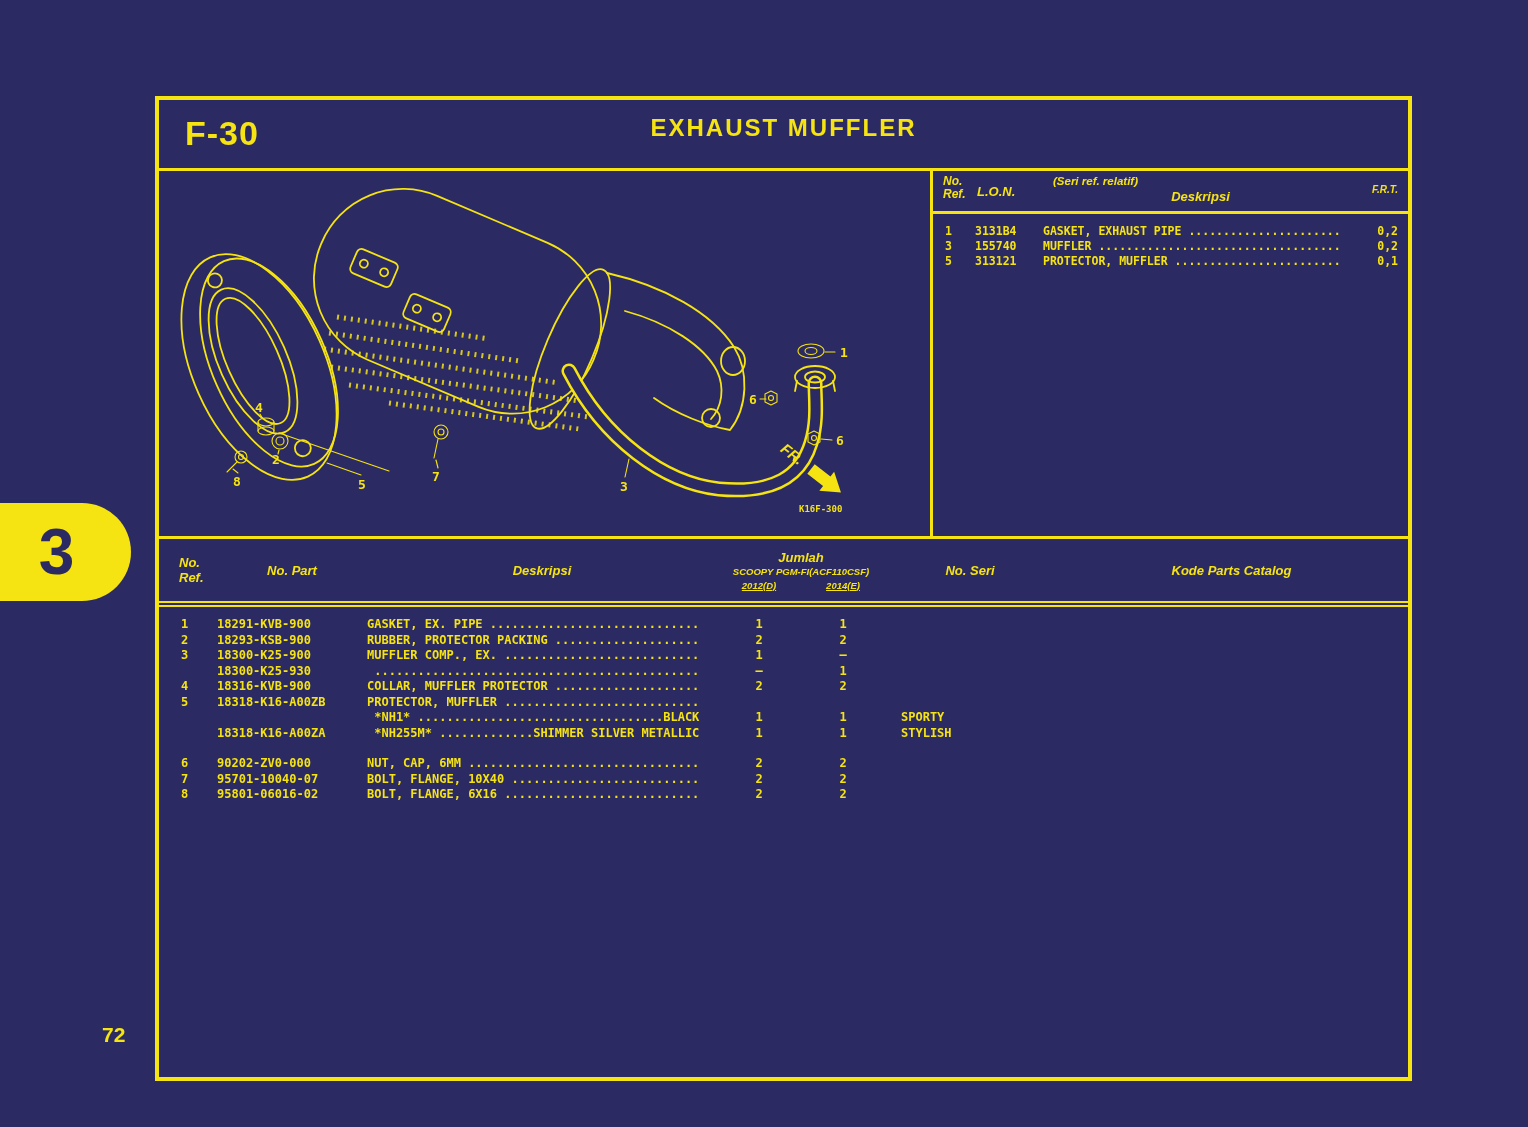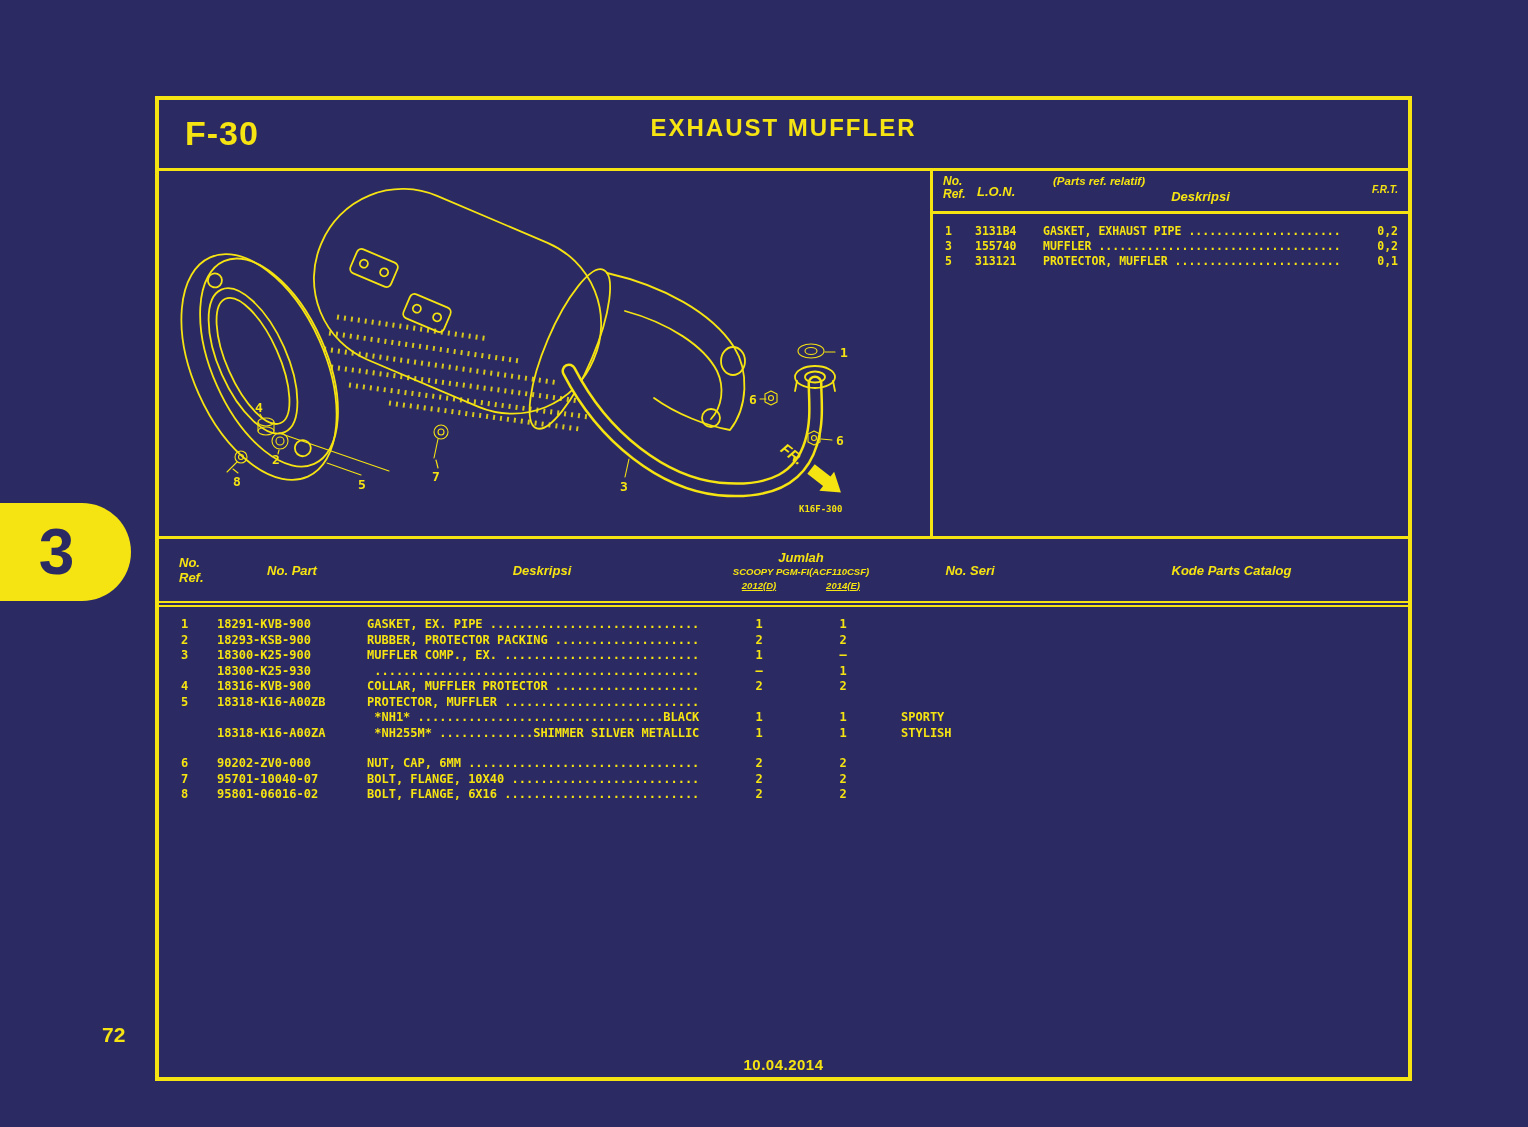--- a/index.html
+++ b/index.html
@@ -252,21 +252,21 @@
       </div>
 
       <div class="refpanel">
         <div class="refhead">
           <div class="rh-noref">
             <div>No.</div>
             <div>Ref.</div>
           </div>
           <div class="rh-lon">L.O.N.</div>
           <div class="rh-mid">
-            <div class="rh-rel">(Parts ref. relatif)</div>
+            <div class="rh-rel">(Seri ref. relatif)</div>
             <div class="rh-desk">Deskripsi</div>
           </div>
           <div class="rh-frt">F.R.T.</div>
         </div>
         <div class="refrows">
           <div class="refrow">
             <span>1</span>
             <span>3131B4</span>
             <span>GASKET, EXHAUST PIPE ......................</span>
             <span class="rr-frt">0,2</span>
@@ -402,15 +402,14 @@
         <span></span>
       </div>
     </div>
   </div>
 
   <div class="tab3">
     <span>3</span>
   </div>
 
   <div class="pagenum">72</div>
-  <div class="date">10.04.2014</div>
 
 </div>
 
 </body></html>

